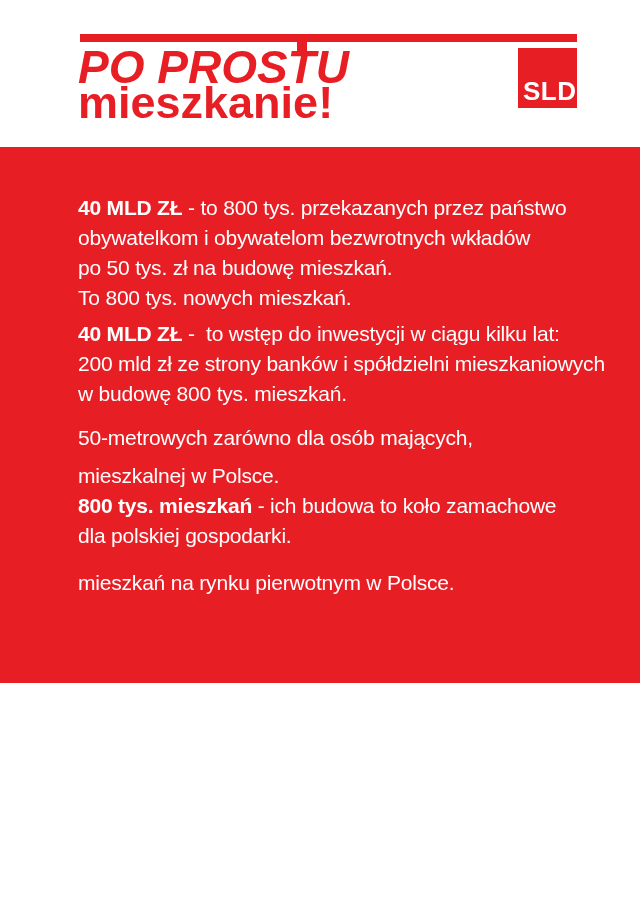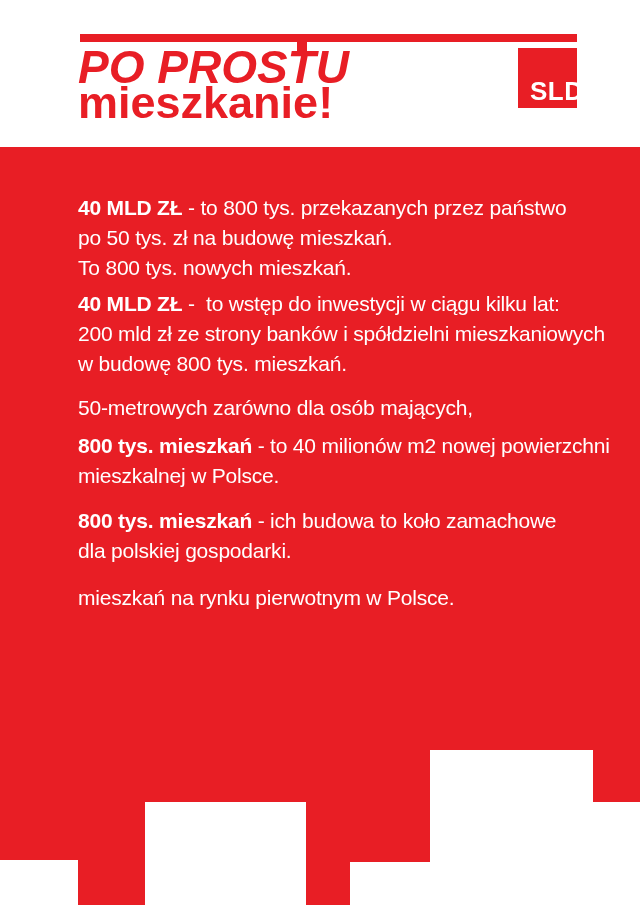--- a/index.html
+++ b/index.html
@@ -39,41 +39,41 @@
     white-space: pre;
   }
   .logo {
     position: absolute; left: 518px; top: 48px;
     width: 59px; height: 60px;
     background: var(--red);
   }
   .logo-text {
     position: absolute; left: 5px; bottom: 4px;
     color: #fff; font-weight: bold; font-size: 26px;
-    letter-spacing: 0.5px; line-height: 1; margin-left: 7px;
+    letter-spacing: 0.5px; line-height: 1;
   }
 
   
   .red-section {
     position: absolute; left: 0; top: 147px;
-    width: 640px; height: 758px;
+    width: 640px; height: 536px;
     background: var(--red);
   }
   .content {
     position: absolute; left: 78px; top: 46px;
     color: #fff;
     font-size: 21px; line-height: 30px;
     letter-spacing: -0.2px;
   }
   .line { white-space: pre; }
   .line b { font-weight: bold; }
   .para.m2 { margin-top: 6px; }
   .para.m3 { margin-top: 14px; }
   .para.m4 { margin-top: 8px; }
-  .para.m5 { margin-top: 15px; }
+  .para.m5 { }
   .para.m6 { margin-top: 17px; }
 
   
   .wblock { position: absolute; background: #ffffff; }
   .wblock.a { left: 0;   top: 713px; width: 78px;  height: 45px; }
   .wblock.b { left: 145px; top: 655px; width: 161px; height: 103px; }
   .wblock.d { left: 350px; top: 715px; width: 80px;  height: 43px; }
   .wblock.c { left: 430px; top: 603px; width: 163px; height: 155px; }
   .wblock.e { left: 593px; top: 655px; width: 47px;  height: 103px; }
 </style>
@@ -89,36 +89,36 @@
 <div class="logo">
   <span class="logo-text">SLD</span>
 </div>
 
 <div class="red-section">
 
   <div class="content">
 
     <div class="para m1">
       <div class="line"><b>40 MLD ZŁ</b><span> - to 800 tys. przekazanych przez państwo</span></div>
+      <div class="line">obywatelkom i obywatelom bezwrotnych wkładów</div>
       <div class="line">po 50 tys. zł na budowę mieszkań.</div>
       <div class="line">To 800 tys. nowych mieszkań.</div>
     </div>
 
     <div class="para m2">
       <div class="line"><b>40 MLD ZŁ</b><span> -  to wstęp do inwestycji w ciągu kilku lat:</span></div>
       <div class="line">200 mld zł ze strony banków i spółdzielni mieszkaniowych</div>
       <div class="line">w budowę 800 tys. mieszkań.</div>
     </div>
 
     <div class="para m3">
       <div class="line">50-metrowych zarówno dla osób mających,</div>
     </div>
 
     <div class="para m4">
-      <div class="line"><b>800 tys. mieszkań</b><span> - to 40 milionów m2 nowej powierzchni</span></div>
       <div class="line">mieszkalnej w Polsce.</div>
     </div>
 
     <div class="para m5">
       <div class="line"><b>800 tys. mieszkań</b><span> - ich budowa to koło zamachowe</span></div>
       <div class="line">dla polskiej gospodarki.</div>
     </div>
 
     <div class="para m6">
       <div class="line">mieszkań na rynku pierwotnym w Polsce.</div>

